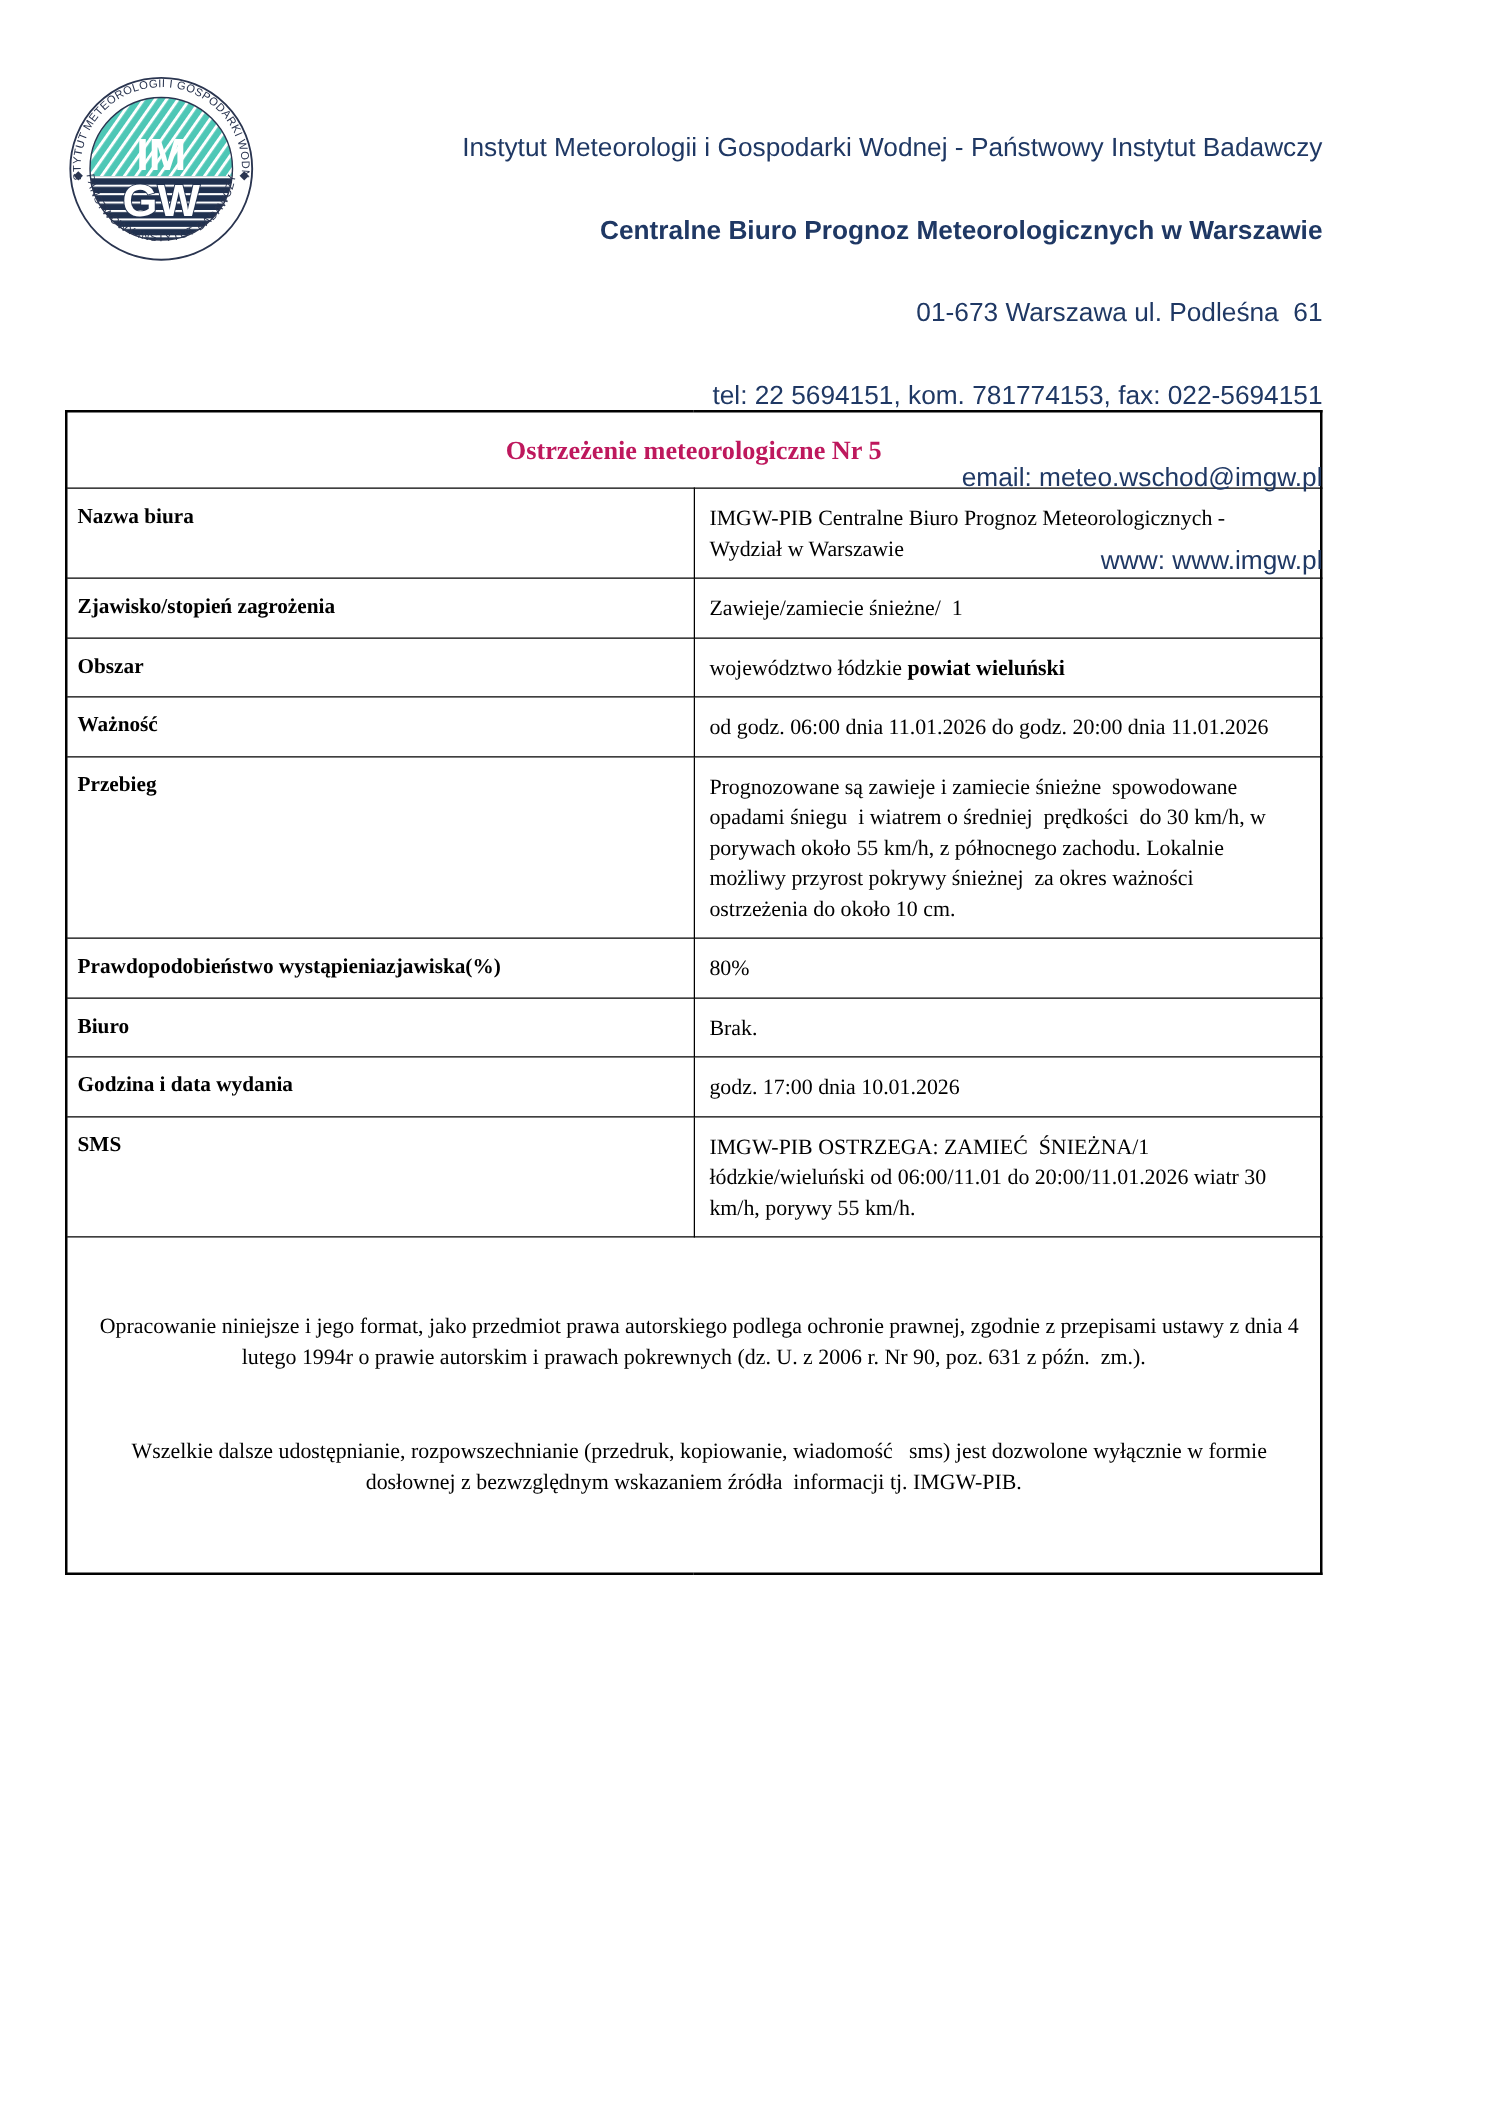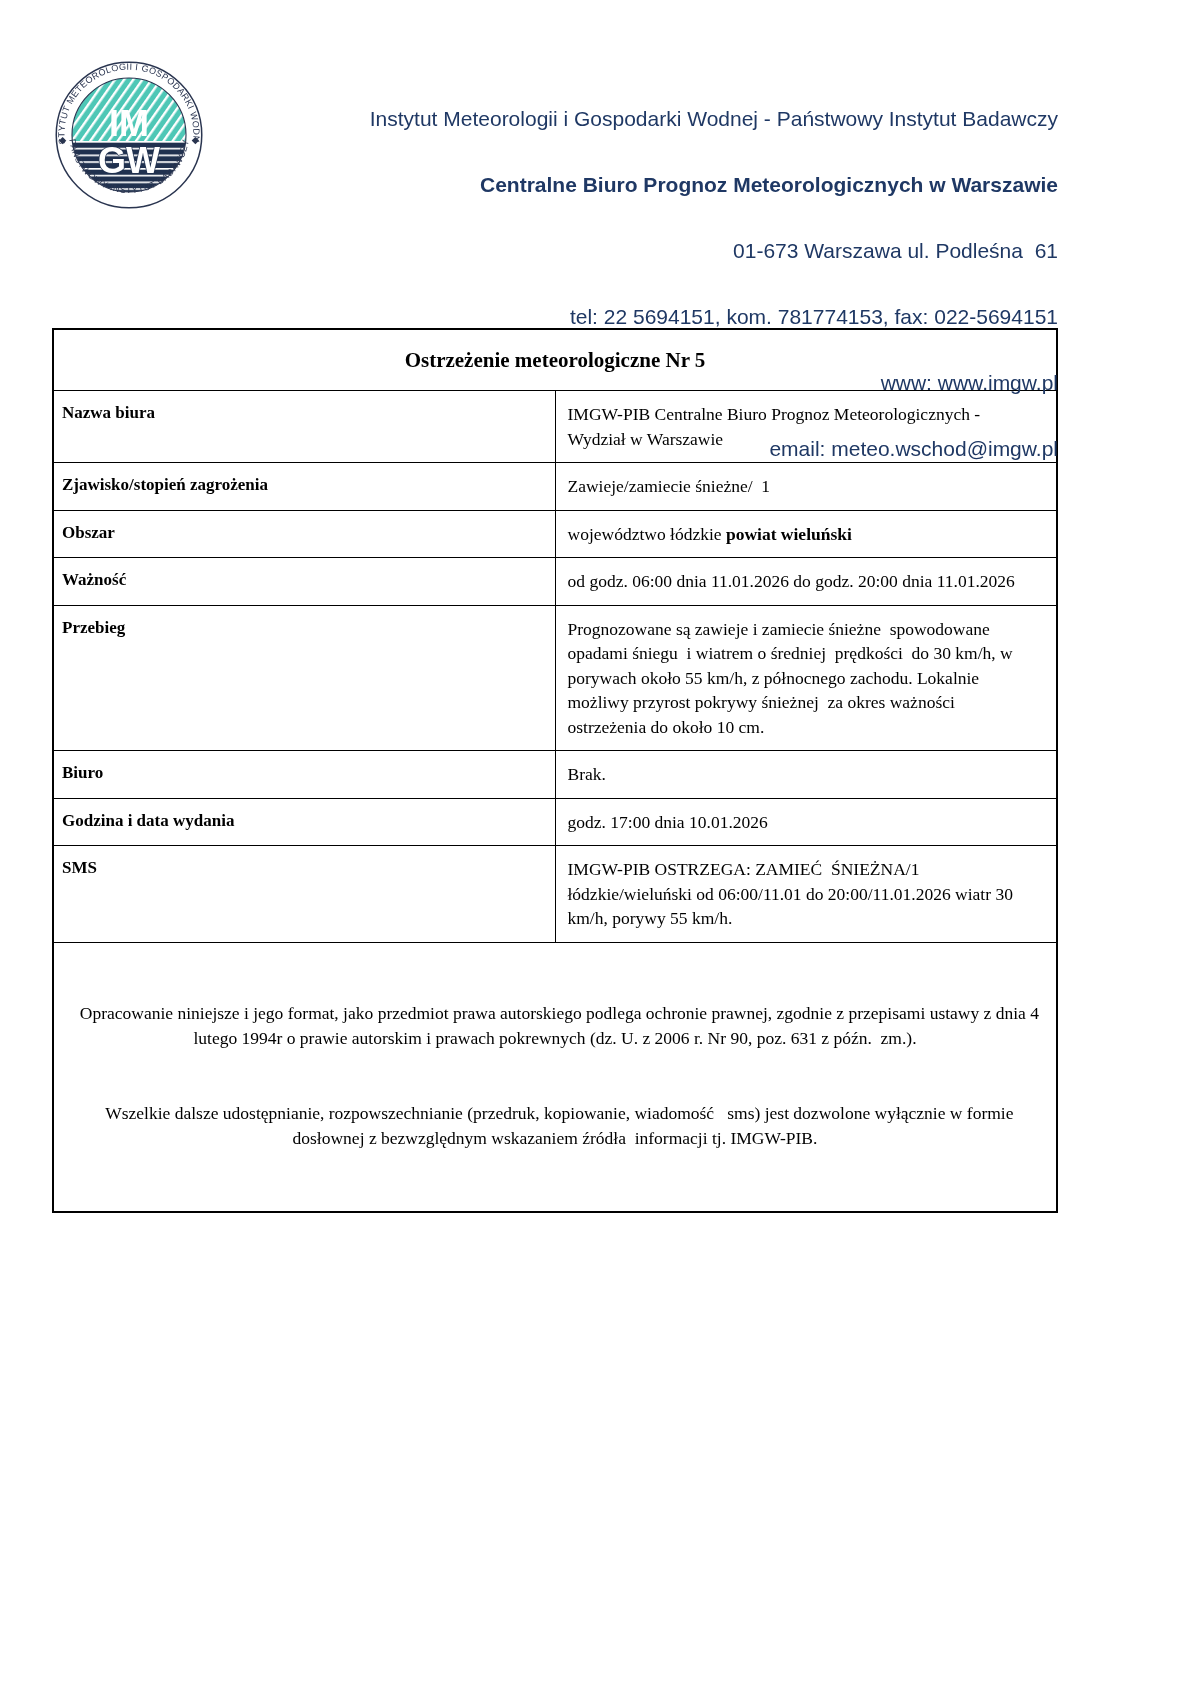--- a/index.html
+++ b/index.html
@@ -50,21 +50,21 @@
     table-layout: fixed;
   }
   .warn-table, .warn-table th, .warn-table td {
     border: 1px solid #000000;
   }
   .warn-table { border: 2px solid #000000; }
   .warn-table .title-cell {
     text-align: center;
     font-weight: bold;
     font-size: 21px;
-    color: #000000;
+    color: #be185d;
     padding: 18px 0 17px 0;
   }
   .warn-table th {
     width: 286px;
     text-align: left;
     vertical-align: top;
     font-size: 17px;
     font-weight: bold;
     padding: 11px 6px 11px 8px;
     line-height: 1.35;
@@ -124,22 +124,22 @@
         </text>
         <rect x="8" y="104" width="7" height="7" transform="rotate(45 11.5 107.5)" fill="#2a3550"></rect>
         <rect x="185" y="104" width="7" height="7" transform="rotate(45 188.5 107.5)" fill="#2a3550"></rect>
       </svg>
     </div>
     <div class="org-info">
       <div>Instytut Meteorologii i Gospodarki Wodnej - Państwowy Instytut Badawczy</div>
       <div class="bold">Centralne Biuro Prognoz Meteorologicznych w Warszawie</div>
       <div>01-673 Warszawa ul. Podleśna  61</div>
       <div>tel: 22 5694151, kom. 781774153, fax: 022-5694151</div>
+      <div>email: meteo.wschod@imgw.pl</div>
       <div>www: www.imgw.pl</div>
-      <div>email: meteo.wschod@imgw.pl</div>
     </div>
   </header>
 
   <table class="warn-table">
     <tbody>
       <tr>
         <td class="title-cell" colspan="2">Ostrzeżenie meteorologiczne Nr 5</td>
       </tr>
       <tr>
         <th>Nazwa biura</th>
@@ -155,20 +155,24 @@
       </tr>
       <tr>
         <th>Ważność</th>
         <td class="value">od godz. 06:00 dnia 11.01.2026 do godz. 20:00 dnia 11.01.2026</td>
       </tr>
       <tr>
         <th>Przebieg</th>
         <td class="value">Prognozowane są zawieje i zamiecie śnieżne  spowodowane opadami śniegu  i wiatrem o średniej  prędkości  do 30 km/h, w porywach około 55 km/h, z północnego zachodu. Lokalnie możliwy przyrost pokrywy śnieżnej  za okres ważności  ostrzeżenia do około 10 cm.</td>
       </tr>
       <tr>
+        <th>Prawdopodobieństwo wystąpieniazjawiska(%)</th>
+        <td class="value">80%</td>
+      </tr>
+      <tr>
         <th>Biuro</th>
         <td class="value">Brak.</td>
       </tr>
       <tr>
         <th>Godzina i data wydania</th>
         <td class="value">godz. 17:00 dnia 10.01.2026</td>
       </tr>
       <tr>
         <th>SMS</th>
         <td class="value">IMGW-PIB OSTRZEGA: ZAMIEĆ  ŚNIEŻNA/1  łódzkie/wieluński od 06:00/11.01 do 20:00/11.01.2026 wiatr 30 km/h, porywy 55 km/h.</td>

